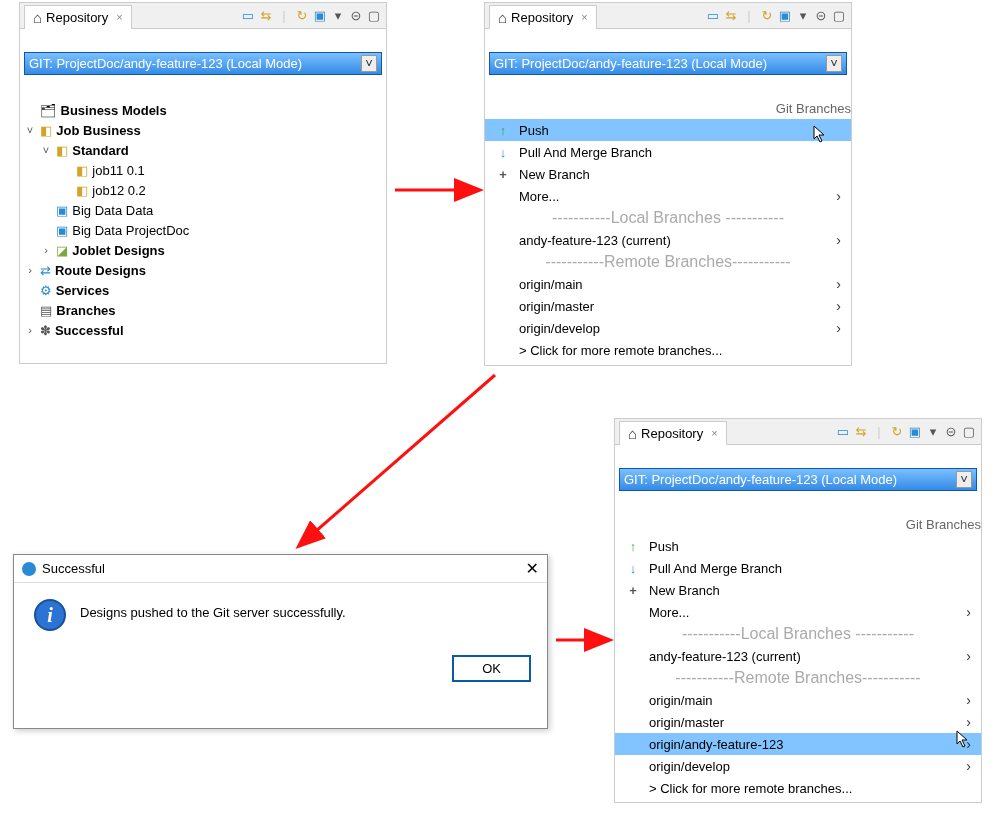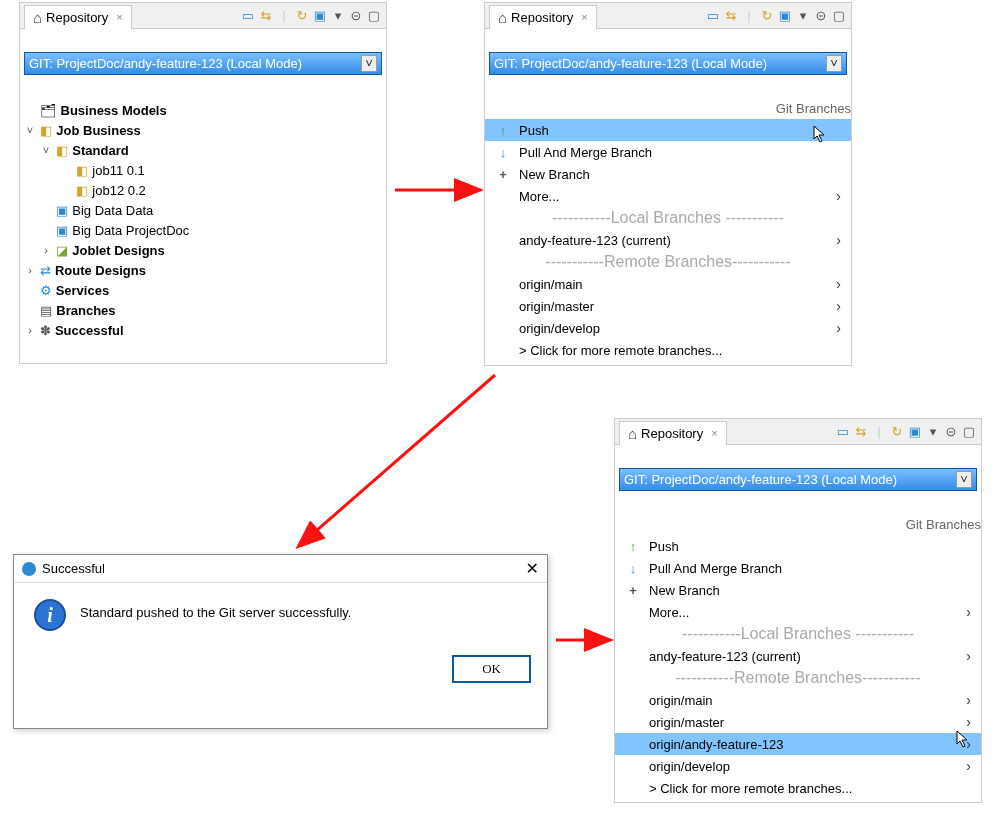--- a/index.html
+++ b/index.html
@@ -103,21 +103,21 @@
   .info-icon {
     width: 32px; height: 32px; border-radius: 50%;
     background: #2b74d4; color: #fff; display: flex;
     align-items: center; justify-content: center;
     font-family: Georgia, serif; font-style: italic; font-weight: bold;
     font-size: 20px; border: 2px solid #1a4f9c;
   }
   .dlg-btns { display: flex; justify-content: flex-end; padding: 8px 16px 14px; }
   .btn {
     border: 2px solid #0a5aa8; background: #fff;
-    padding: 4px 28px; font-size: 13px; font-family: Liberation Serif, serif;
+    padding: 4px 28px; font-size: 13px;
   }
   
   .arrow-svg { position: absolute; pointer-events: none; }
   .cursor {
     position: absolute; width: 14px; height: 18px;
   }
   
   .ic-home::before { content: "⌂"; color: #333; font-size: 15px; }
   .ic-up   { color: #2fa52f; font-weight: bold; }
   .ic-down { color: #2a8ad4; font-weight: bold; }
@@ -283,21 +283,21 @@
 </svg>
 
 <div class="dialog" style="left:13px; top:554px; width:535px; height:175px;">
   <div class="dlg-title">
     <span style="width:14px;height:14px;background:#2a8ad4;border-radius:50%;display:inline-block;"></span>
     <span>Successful</span>
     <span class="x">✕</span>
   </div>
   <div class="dlg-body">
     <div class="info-icon">i</div>
-    <div style="padding-top:6px;">Standard pushed to the Git server successfully.</div>
+    <div style="padding-top:6px;">Designs pushed to the Git server successfully.</div>
   </div>
   <div class="dlg-btns">
     <button class="btn">OK</button>
   </div>
 </div>
 
 <div class="panel" style="left:614px; top:418px; width:368px; height:385px;">
   <div class="tabbar">
     <div class="tab">
       <span class="ic-home"></span>

